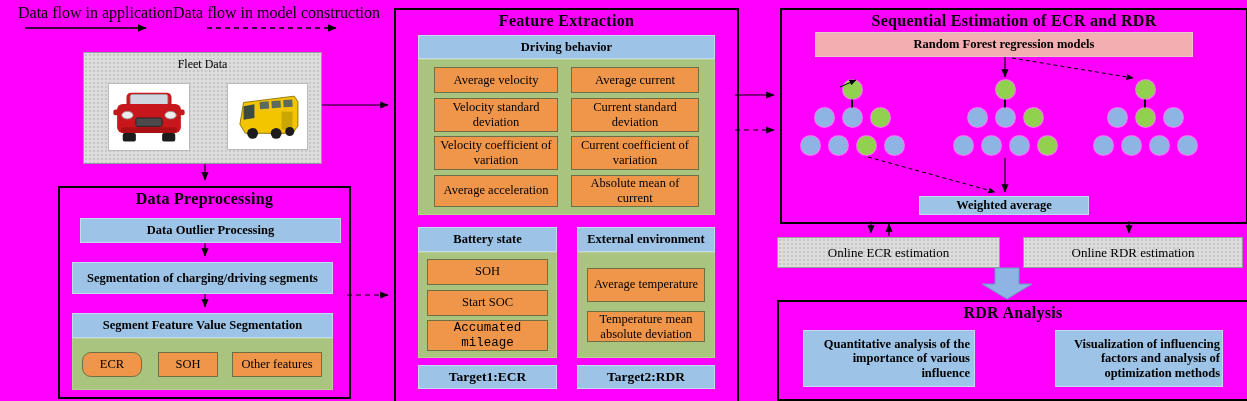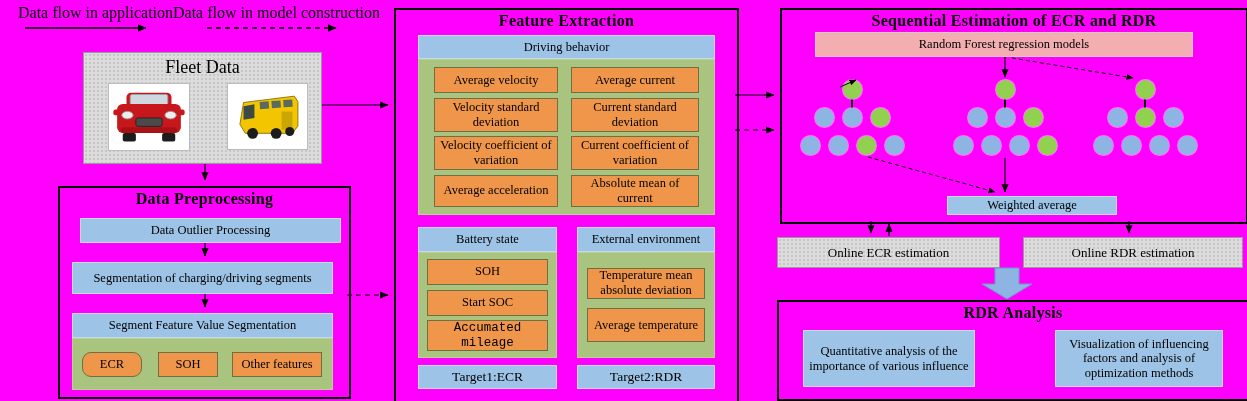--- a/index.html
+++ b/index.html
@@ -21,22 +21,22 @@
   .panel-title{
     position:absolute;left:0;right:0;top:2px;
     text-align:center;font-weight:bold;font-size:16px;
     letter-spacing:.3px;
   }
   .bluebox{
     position:absolute;
     background:var(--blue-box,#9DC3E6);
     border:1px solid #c3d9ee;
     display:flex;align-items:center;justify-content:center;
-    text-align:center;font-size:12.5px;line-height:1.15;
-    z-index:2;box-sizing:border-box;
+    text-align:right;font-size:12.5px;line-height:1.15;
+    z-index:2;box-sizing:border-box;font-weight:bold;
   }
   .greenbox{
     position:absolute;
     background:var(--green-bg,#A9C47F);
     border:1px solid #b9cf93;
     z-index:2;box-sizing:border-box;
   }
   .orangebox{
     background:var(--orange-box,#F0964B);
     border:1px solid #6f6f45;
@@ -93,21 +93,21 @@
 </style>
 </head>
 <body>
 
 <div id="stage">
 
   <div class="legend-label" style="left:18px;">Data flow in application</div>
   <div class="legend-label" style="left:173px;">Data flow in model construction</div>
 
   <div class="graybox" style="left:83px;top:52px;width:239px;height:112px;align-items:flex-start;">
-    <span style="margin-top:4px;font-size:18px;">Fleet Data</span>
+    <span style="margin-top:4px;font-size:12px;">Fleet Data</span>
   </div>
   <div class="vehicle" style="left:108px;top:83px;width:80px;height:66px;">
     <svg width="76" height="60" viewBox="0 0 80 64">
       <rect x="16" y="6" width="48" height="18" rx="5" fill="#C8171C"></rect>
       <rect x="20" y="8" width="40" height="11" rx="2" fill="#cfd8df" stroke="#9aa4ab"></rect>
       <rect x="2" y="24" width="8" height="6" rx="2" fill="#C8171C"></rect>
       <rect x="70" y="24" width="8" height="6" rx="2" fill="#C8171C"></rect>
       <rect x="6" y="18" width="68" height="31" rx="6" fill="#C8171C"></rect>
       <ellipse cx="17" cy="30" rx="6" ry="4" fill="#eee" stroke="#999"></ellipse>
       <ellipse cx="63" cy="30" rx="6" ry="4" fill="#eee" stroke="#999"></ellipse>
@@ -164,22 +164,22 @@
   <div class="col-stack" style="left:427px;top:254px;width:121px;height:102px;">
     <div class="orangebox" style="width:121px;height:26px;">SOH</div>
     <div class="orangebox" style="width:121px;height:26px;">Start SOC</div>
     <div class="orangebox" style="width:121px;height:31px;font-family:Liberation Mono, monospace;">Accumated mileage</div>
   </div>
   <div class="bluebox" style="left:418px;top:365px;width:139px;height:24px;font-size:13.5px;">Target1:ECR</div>
 
   <div class="bluebox" style="left:577px;top:227px;width:138px;height:25px;">External environment</div>
   <div class="greenbox" style="left:577px;top:252px;width:138px;height:106px;"></div>
   <div class="col-stack" style="left:587px;top:258px;width:118px;height:94px;">
+    <div class="orangebox" style="width:118px;height:34px;">Average temperature</div>
     <div class="orangebox" style="width:118px;height:31px;">Temperature mean absolute deviation</div>
-    <div class="orangebox" style="width:118px;height:34px;">Average temperature</div>
   </div>
   <div class="bluebox" style="left:577px;top:365px;width:138px;height:24px;font-size:13.5px;">Target2:RDR</div>
 
   <div class="panel" style="left:780px;top:8px;width:464px;height:212px;">
     <div class="panel-title">Sequential Estimation of ECR and RDR</div>
   </div>
   <div class="bluebox" style="left:815px;top:32px;width:378px;height:25px;background:var(--pink-box,#F2AEB1);border-color:#e6c4c8;">Random Forest regression models</div>
 
   <div class="tree" style="left:797px;top:80px;">
       <i class="tree-link"></i>
@@ -226,21 +226,21 @@
         <span class="node" style="background: rgb(141, 180, 226);"></span>
       </div>
       <div class="tree-row">
         <span class="node" style="background: rgb(141, 180, 226);"></span>
         <span class="node" style="background: rgb(141, 180, 226);"></span>
         <span class="node" style="background: rgb(141, 180, 226);"></span>
         <span class="node" style="background: rgb(141, 180, 226);"></span>
       </div>
     </div>
 
-  <div class="bluebox" style="left:919px;top:196px;width:170px;height:19px;z-index:4;margin-left:28px;">Weighted average</div>
+  <div class="bluebox" style="left:919px;top:196px;width:170px;height:19px;z-index:4;">Weighted average</div>
 
   <div class="graybox" style="left:777px;top:237px;width:223px;height:31px;">Online ECR estimation</div>
   <div class="graybox" style="left:1023px;top:237px;width:220px;height:31px;">Online RDR estimation</div>
 
   <div class="panel" style="left:777px;top:300px;width:468px;height:97px;">
     <div class="panel-title">RDR Analysis</div>
   </div>
   <div class="bluebox" style="left:803px;top:330px;width:172px;height:57px;font-size:12.5px;padding:4px;">Quantitative analysis of the importance of various influence</div>
   <div class="bluebox" style="left:1055px;top:330px;width:168px;height:57px;font-size:12.5px;padding:2px;">Visualization of influencing factors and analysis of optimization methods</div>
 

